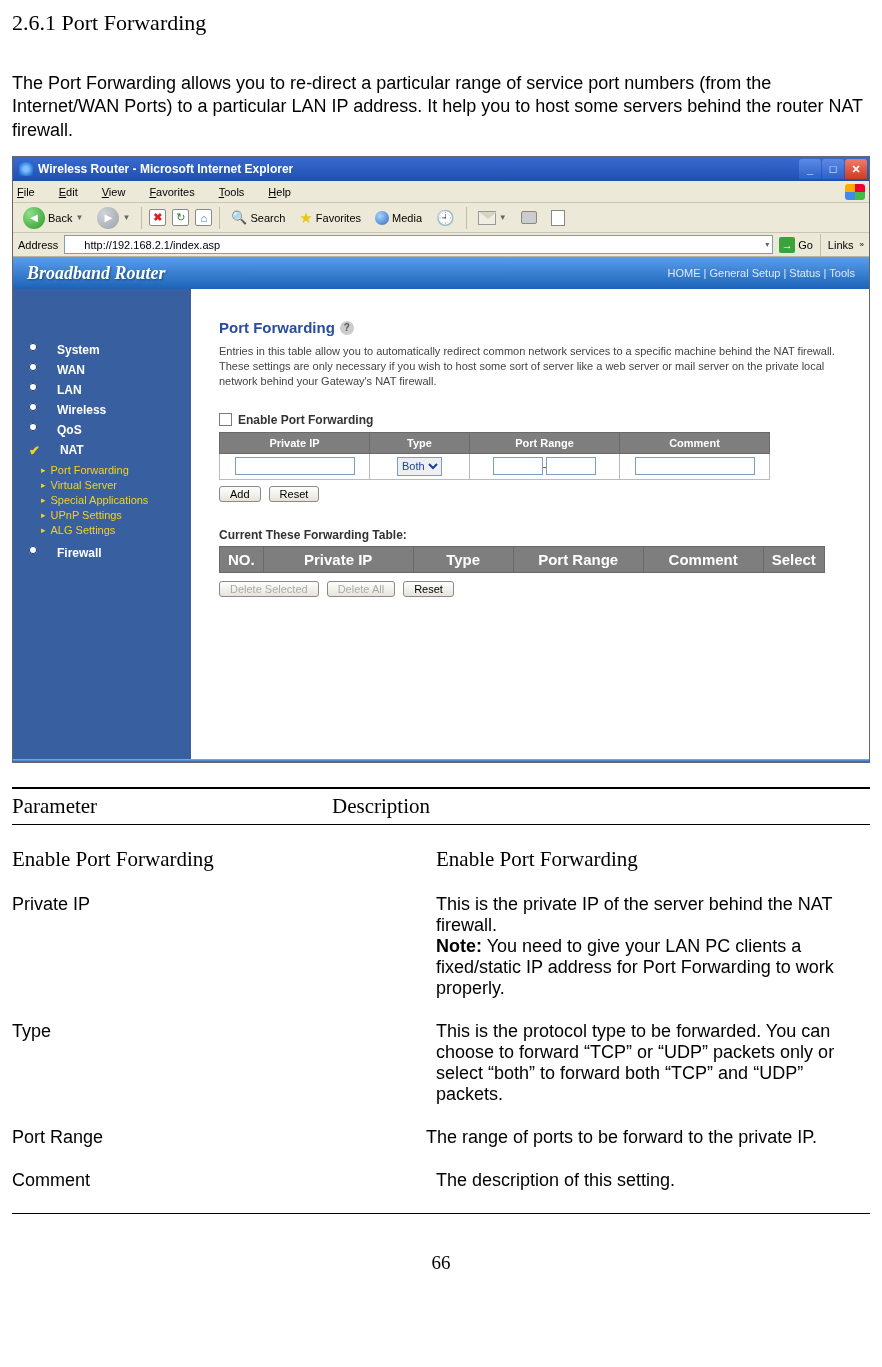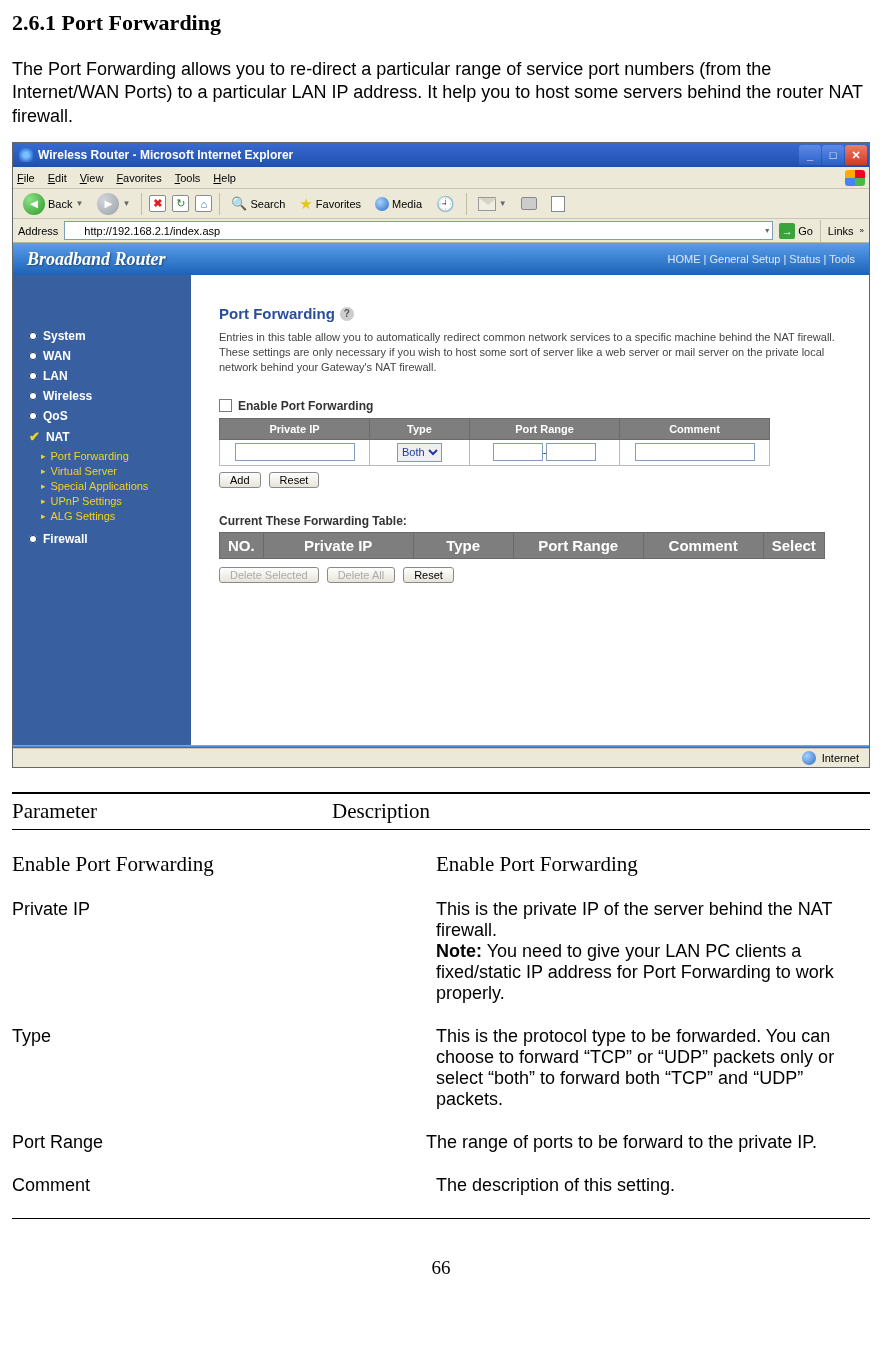--- a/index.html
+++ b/index.html
@@ -7,22 +7,22 @@
     font-family: Arial, sans-serif;
     background: #fff;
     width: 882px;
     padding: 10px 12px 30px 12px;
     font-size: 17px;
     color: #000;
   }
   .section-heading {
     font-family: "Times New Roman", serif;
     font-size: 22px;
-    font-weight: bold;
-    margin-bottom: 22px;
+    font-weight: normal;
+    margin-bottom: 36px;
   }
   .intro-para {
     font-family: Arial, sans-serif;
     font-size: 18px;
     margin-bottom: 14px;
     line-height: 1.3;
   }
   
   .shot {
     border: 1px solid #666;
@@ -50,21 +50,21 @@
   .winbtns { display:flex; gap:1px;}
   .winbtn { width:22px; height:20px; display:flex;align-items:center;justify-content:center;
     font-weight:bold; border-radius:3px 3px 0 0;}
   .winbtn.min,.winbtn.max{ background:linear-gradient(#5d8ae6,#2b60c9); color:#fff;}
   .winbtn.close{ background:linear-gradient(#f07b6a,#d03a22); color:#fff;}
   
   .menubar {
     background:#ece9d8; height:22px; display:flex; align-items:center; justify-content:space-between;
     border-bottom:1px solid #c9c5b4; padding:0 4px;
   }
-  .menubar .menus { display:flex; gap:13px; font-size:11px;}
+  .menubar .menus { display:flex; gap:24px; font-size:11px;}
   .menubar .menus span { display:inline-block;}
   .menubar .menus span::first-letter { text-decoration:underline;}
   .flag { width:20px; height:16px;
     background: conic-gradient(#e03 0 25%, #4b4 0 50%, #48e 0 75%, #fa0 0 100%);
     border-radius:3px; }
   
   .toolbar {
     background:#ece9d8; height:30px; display:flex; align-items:center; gap:6px;
     border-bottom:1px solid #c9c5b4; padding:0 6px; font-size:11px;
   }
@@ -107,21 +107,21 @@
   }
   .banner .brand { font-style:italic; font-weight:bold; font-size:18px;
     text-shadow:1px 1px 2px rgba(0,0,0,.4);}
   .banner .toplinks { font-size:11px; font-family:Tahoma,sans-serif; color:#dde9f7;}
   
   .router-body { display:flex; min-height:470px;}
   .sidebar {
     width:178px; background:#385f9f; color:#fff; padding:48px 8px 10px 16px;
     font-size:12px;
   }
-  .sidebar .cat{ display:flex; align-items:center; gap:6px; margin:6px 0; font-weight:bold;}
+  .sidebar .cat{ display:flex; align-items:flex-start; gap:20px; margin:6px 0; font-weight:bold;}
   .bullet { width:8px;height:8px;border-radius:50%;background:#fff;
     box-shadow:0 0 0 1px #1a3e7a inset;}
   .check{ color:#f3d221; font-size:13px; font-weight:bold;}
   .sidebar .sub { margin-left:12px; color:#f3d221; font-size:11px; display:flex; gap:5px; align-items:center; margin-top:3px;}
   .sub .arrow{ color:#f3d221; font-size:9px;}
   .content { flex:1; padding:30px 24px 16px 28px; color:#333;}
   .content h3 { color:#2a4e9e; font-size:15px; display:flex;align-items:center;gap:5px; font-family:Arial,sans-serif;}
   .q{ width:14px;height:14px;border-radius:50%;background:#ccc;color:#555;display:inline-flex;
     align-items:center;justify-content:center;font-size:10px;font-weight:bold;}
   .content .desc { font-size:11px; color:#444; margin:8px 0 24px 0; line-height:1.35;}
@@ -362,24 +362,20 @@
         </table>
       <div class="btnrow" style="margin-top:8px;">
         <button class="btn disabled">Delete Selected</button>
         <button class="btn disabled">Delete All</button>
         <button class="btn">Reset</button>
       </div>
     </div>
   </div>
 
   <div class="shot-bottom-line"></div>
-  <div class="statusbar">
-    <span class="blue-ball"></span>
-    <span>Internet</span>
-  </div>
 </div>
 
 <div class="param-header-row">
   <div class="col1">Parameter</div>
   <div>Description</div>
 </div>
 
 <div class="params">
 
   <div class="row">

